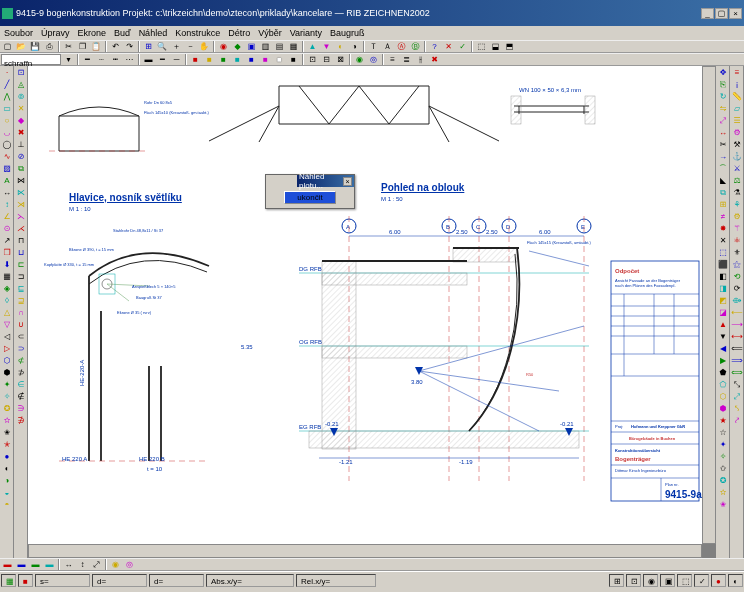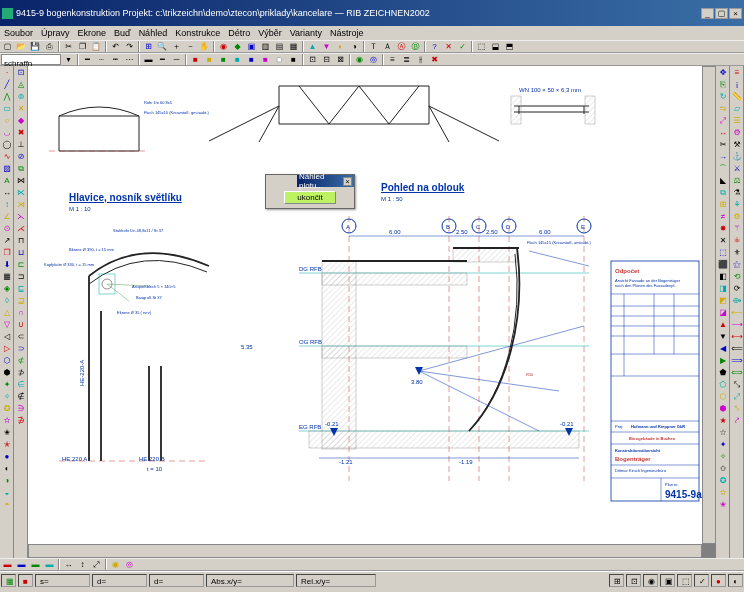--- a/index.html
+++ b/index.html
@@ -52,21 +52,21 @@
 .dash { stroke-dasharray: 6 4; }
 .thin { stroke-width: 0.5; }
 .med { stroke-width: 1; }
 .thick { stroke-width: 1.8; }
 .hatch { fill: url(#hatch); }
 
 .dialog { position: absolute; left: 237px; top: 108px; width: 90px; background: #d4d0c8; border: 1px solid #666; box-shadow: 1px 1px 2px rgba(0,0,0,.4); }
 .dialog .dtitle { height: 12px; background: linear-gradient(to right, #0a246a, #3a6ea5); color: #fff; font-size: 8px; padding: 0 2px; display: flex; justify-content: space-between; align-items: center; margin-left: 31px; }
 .dialog .dtitle .x { width: 10px; height: 9px; background: #d4d0c8; color: #000; line-height: 8px; text-align: center; border: 1px solid #888; font-size: 7px; }
 .dialog .dbody { padding: 4px; text-align: center; }
-.dialog button { font-size: 8px; padding: 1px 12px; background: #bef264; border: 1px solid #888; border-top-color: #fff; border-left-color: #fff; }
+.dialog button { font-size: 8px; padding: 1px 12px; background: #1d4ed8; border: 1px solid #888; border-top-color: #fff; border-left-color: #fff; }
 
 .statusbar { height: 18px; background: #d4d0c8; display: flex; align-items: center; border-top: 1px solid #fff; font-size: 8px; }
 .statusbar .cell { border: 1px inset #999; padding: 1px 4px; margin: 0 1px; height: 13px; line-height: 11px; }
 .statusbar .wide { width: 55px; }
 .statusbar .sicon { width: 15px; text-align: center; }
 .statusbar .flex { flex: 1; }
 </style>
 </head>
 <body>
 
@@ -83,21 +83,21 @@
 <div class="menubar">
   <span>Soubor</span>
   <span>Úpravy</span>
   <span>Ekrone</span>
   <span>Buď</span>
   <span>Náhled</span>
   <span>Konstrukce</span>
   <span>Détro</span>
   <span>Výběr</span>
   <span>Varianty</span>
-  <span>Nástroje</span>
+  <span>Baugruß</span>
 </div>
 
 <div class="toolbar">
   <span class="tbtn">▢</span>
   <span class="tbtn">📂</span>
   <span class="tbtn">💾</span>
   <span class="tbtn">⎙</span>
   <span class="sep"></span>
   <span class="tbtn">✂</span>
   <span class="tbtn">❐</span>

